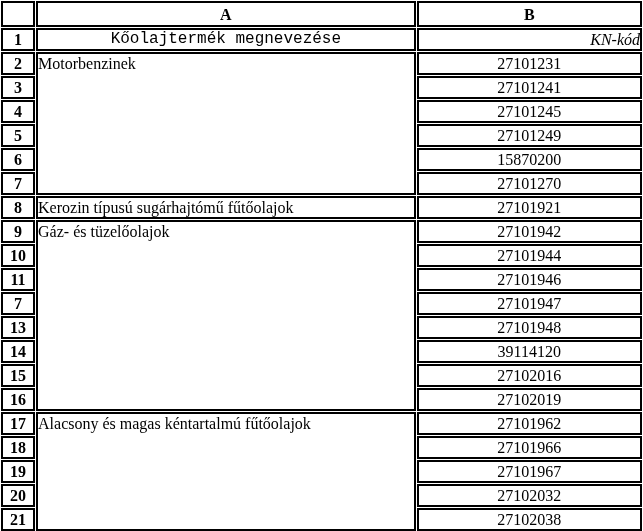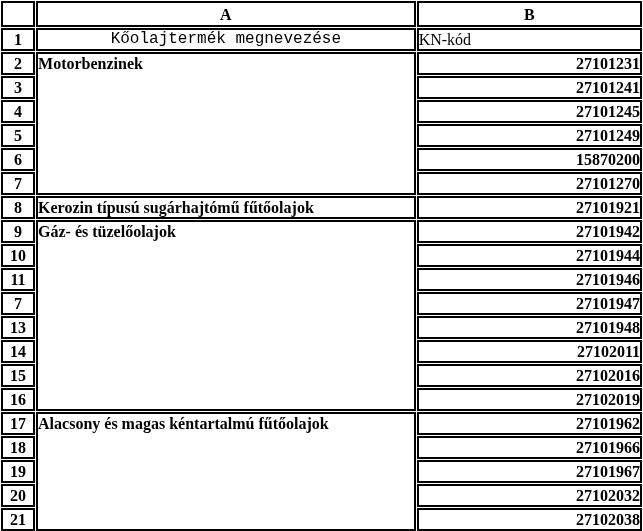--- a/index.html
+++ b/index.html
@@ -50,34 +50,33 @@
     text-align: center;
     font-weight: bold;
     vertical-align: middle;
   }
   td.hdr-a {
     text-align: center;
     vertical-align: middle;
     font-family: Liberation Mono, monospace;
   }
   td.hdr-b {
-    text-align: left;
+    text-align: right;
     vertical-align: middle;
+    font-style: italic;
   }
   td.product {
     text-align: left;
     vertical-align: top;
     padding-left: 3px;
     padding-top: 1px;
-    font-weight: bold;
   }
   td.code {
-    text-align: right;
+    text-align: center;
     vertical-align: middle;
-    font-weight: bold;
   }
 </style>
 </head>
 <body>
 
 <div class="sheet">
 <table class="kn-table">
   <colgroup>
         <col class="c-num">
         <col class="c-a">
@@ -145,21 +144,21 @@
   <tr class="data-row">
     <td class="num">7</td>
     <td class="code">27101947</td>
   </tr>
   <tr class="data-row">
     <td class="num">13</td>
     <td class="code">27101948</td>
   </tr>
   <tr class="data-row">
     <td class="num">14</td>
-    <td class="code">27102011</td>
+    <td class="code">39114120</td>
   </tr>
   <tr class="data-row">
     <td class="num">15</td>
     <td class="code">27102016</td>
   </tr>
   <tr class="data-row">
     <td class="num">16</td>
     <td class="code">27102019</td>
   </tr>
 

